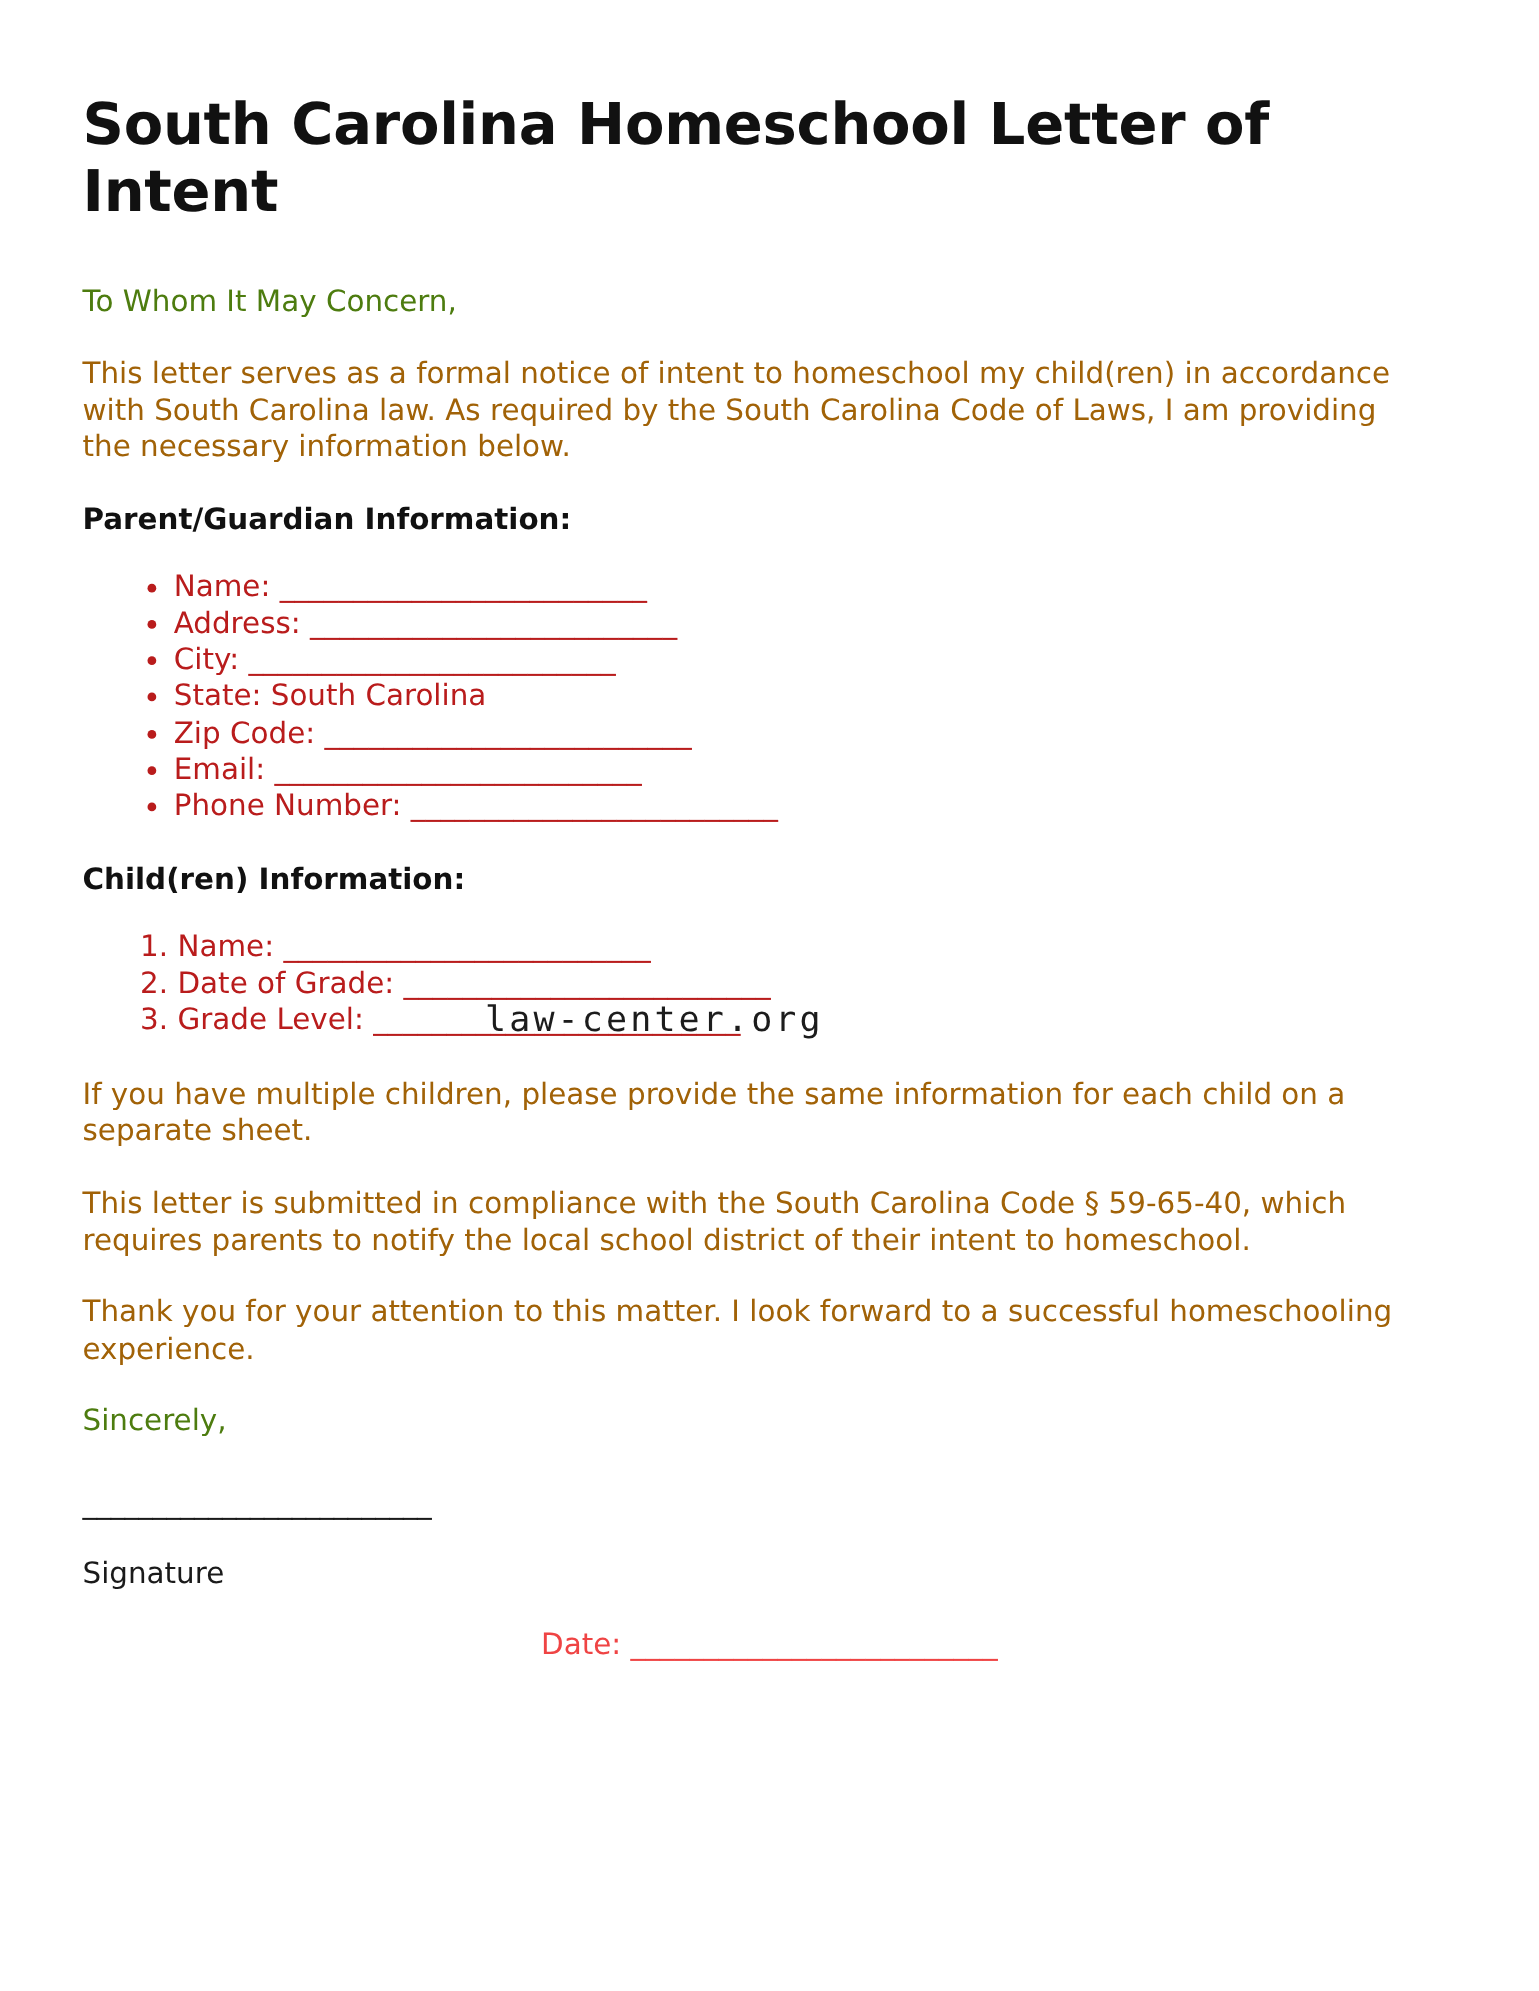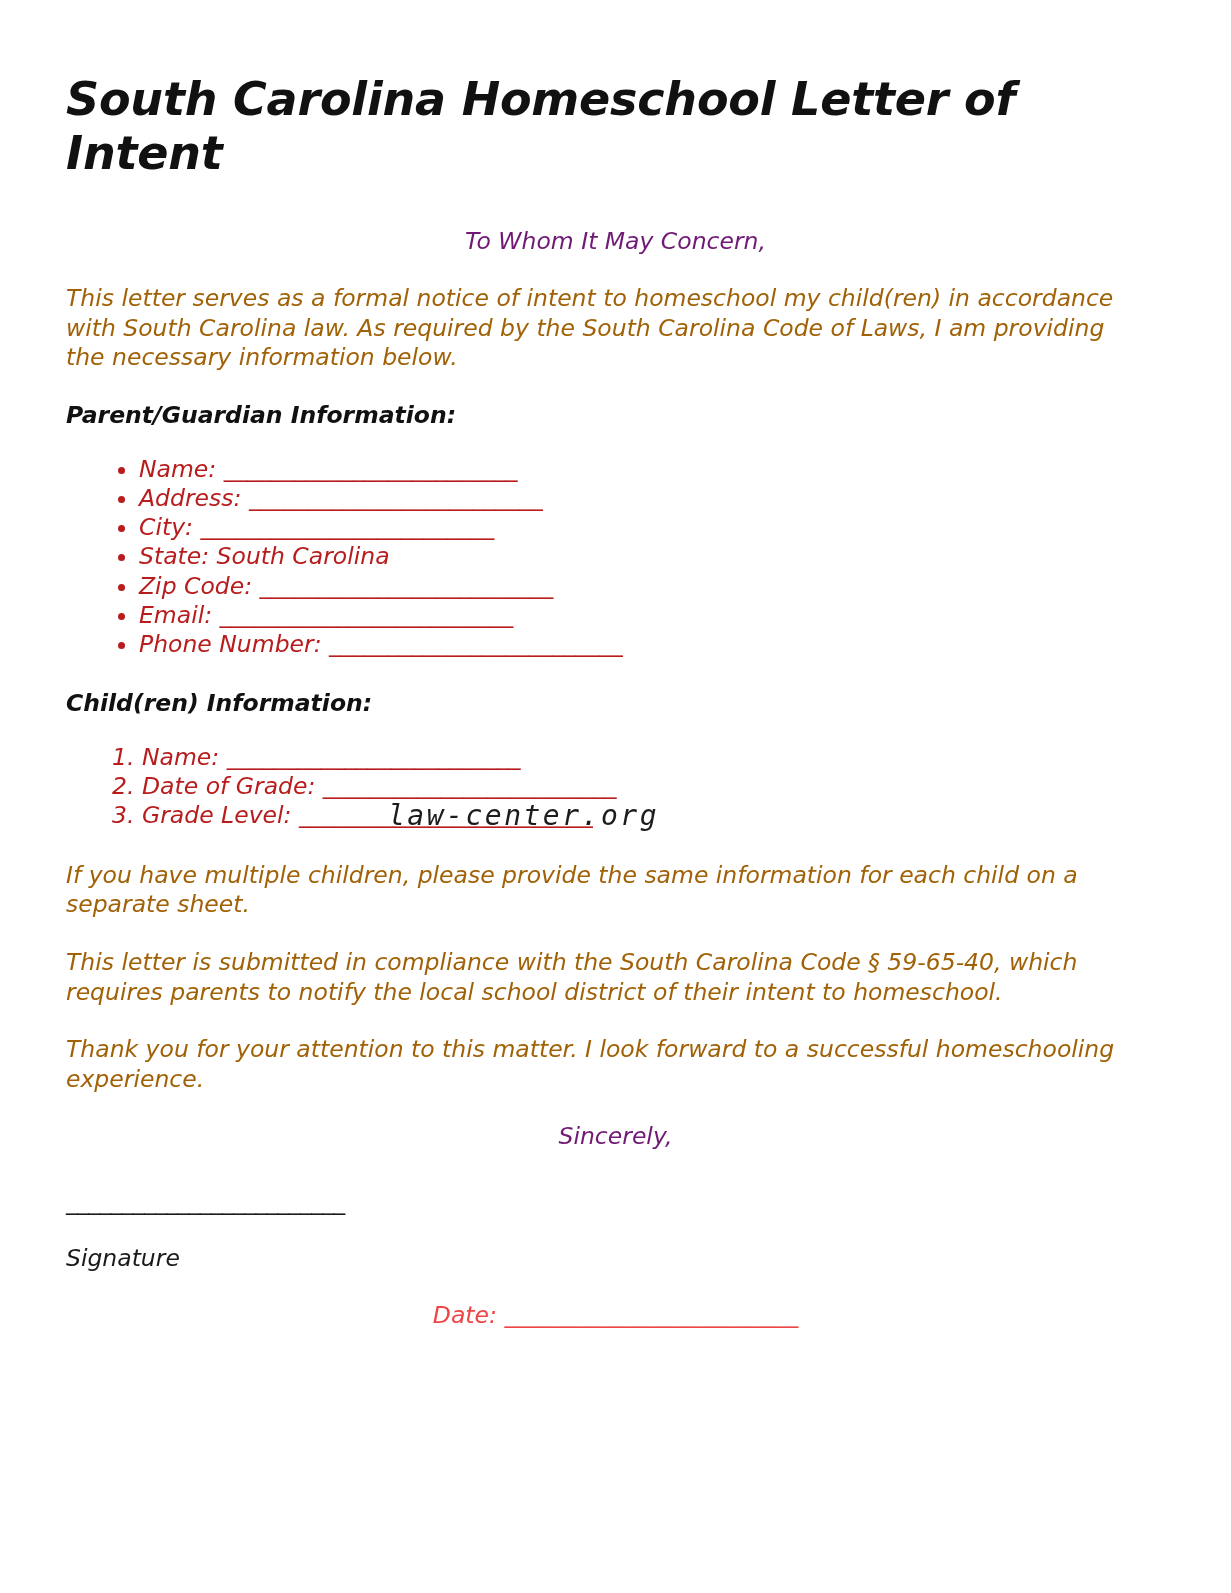--- a/index.html
+++ b/index.html
@@ -16,21 +16,20 @@
     color: #000000;
     -webkit-font-smoothing: antialiased;
   }
   .page {
     position: relative;
     width: 1231px;
     height: 1593px;
     box-sizing: border-box;
     padding: 72px 66px 0 66px;
     background: #ffffff;
-    font-style: italic;
   }
   .doc-title {
     font-size: 46px;
     font-weight: bold;
     line-height: 1.18;
     letter-spacing: -0.2px;
     margin: 0 0 46px 0;
     max-width: 1020px;
     color: #111111;
   }
@@ -38,22 +37,21 @@
     font-size: 23.5px;
     line-height: 1.26;
     margin: 0 0 28px 0;
     max-width: 1062px;
     color: #a16207;
   }
   p.salutation {
     font-size: 23.5px;
     line-height: 1.26;
     margin: 0 0 28px 0;
-    color: #701a75;
-    text-align: center;
+    color: #4d7c0f;
   }
   h2.section-heading {
     font-size: 23.5px;
     font-weight: bold;
     line-height: 1.26;
     margin: 0 0 24px 0;
     color: #111111;
   }
   ul.field-list, ol.field-list {
     margin: 0 0 30px 0;

